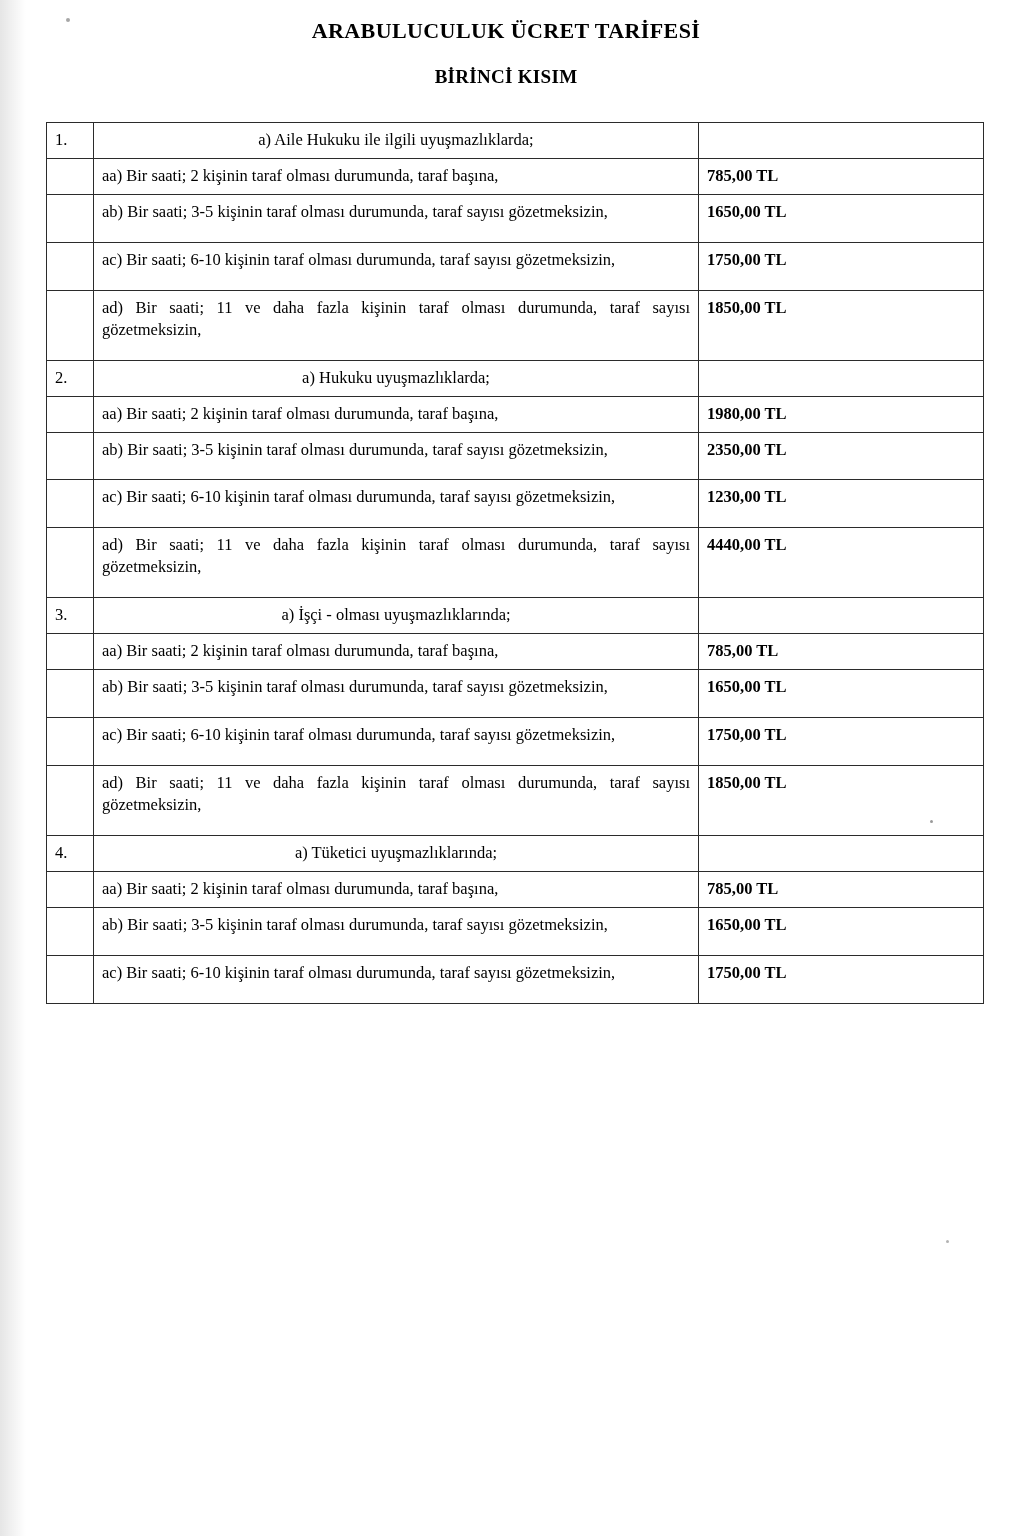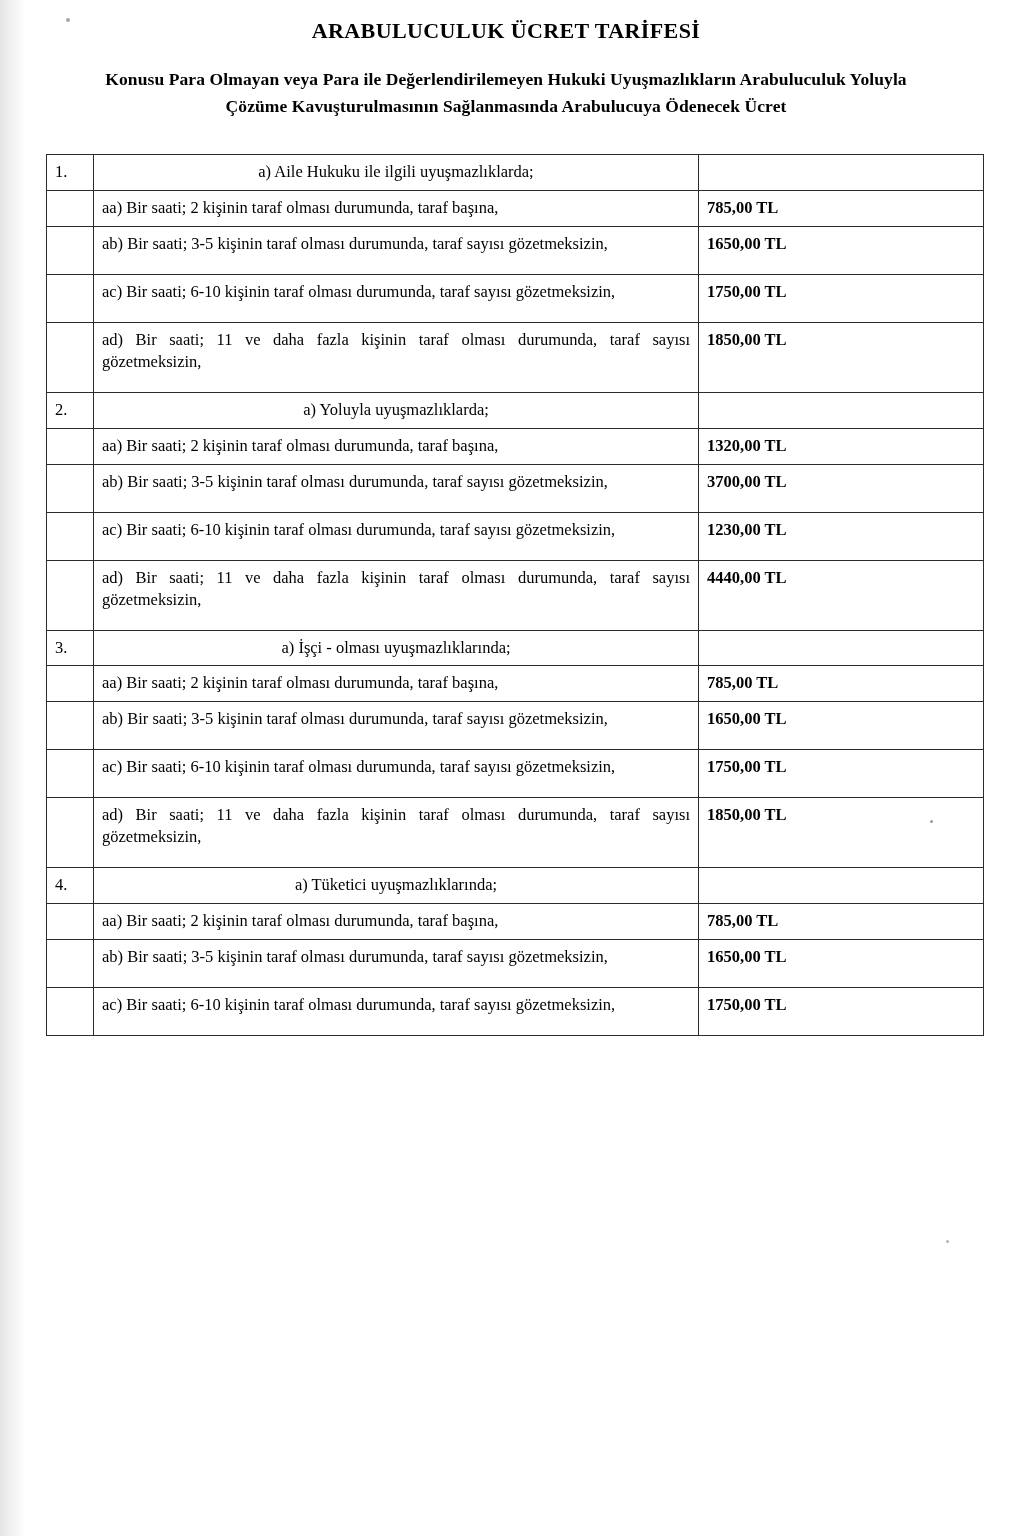--- a/index.html
+++ b/index.html
@@ -114,21 +114,21 @@
 
 <div class="page">
 
   <div class="edge-shadow"></div>
   <div class="spk speck1"></div>
   <div class="spk speck2"></div>
   <div class="spk speck3"></div>
 
   <div class="header">
     <div class="doc-title">ARABULUCULUK ÜCRET TARİFESİ</div>
-    <div class="doc-section-title">Konusu Para Olmayan veya Para ile Değerlendirilemeyen Hukuki Uyuşmazlıkların Arabuluculuk Yoluyla Çözüme Kavuşturulmasının Sağlanmasında Arabulucuya Ödenecek Ücret</div>
+    <div class="doc-subtitle">BİRİNCİ KISIM</div>
   </div>
 
   <div class="table-wrap">
     <table class="fee-table">
       <tbody>
           <tr class="group-row">
             <td class="num-col">1.</td>
             <td class="desc-col">a) Aile Hukuku ile ilgili uyuşmazlıklarda;</td>
             <td class="fee-col"></td>
           </tr>
@@ -147,32 +147,32 @@
             <td class="desc-col">ac) Bir saati; 6-10 kişinin taraf olması durumunda, taraf sayısı gözetmeksizin,</td>
             <td class="fee-col">1750,00 TL</td>
           </tr>
           <tr class=" two-line">
             <td class="num-col"></td>
             <td class="desc-col">ad) Bir saati; 11 ve daha fazla kişinin taraf olması durumunda, taraf sayısı gözetmeksizin,</td>
             <td class="fee-col">1850,00 TL</td>
           </tr>
           <tr class="group-row">
             <td class="num-col">2.</td>
-            <td class="desc-col">a) Yoluyla uyuşmazlıklarda;</td>
-            <td class="fee-col"></td>
-          </tr>
-          <tr>
-            <td class="num-col"></td>
-            <td class="desc-col">aa) Bir saati; 2 kişinin taraf olması durumunda, taraf başına,</td>
-            <td class="fee-col">1320,00 TL</td>
-          </tr>
-          <tr class=" two-line">
-            <td class="num-col"></td>
-            <td class="desc-col">ab) Bir saati; 3-5 kişinin taraf olması durumunda, taraf sayısı gözetmeksizin,</td>
-            <td class="fee-col">3700,00 TL</td>
+            <td class="desc-col">a) Hukuku uyuşmazlıklarda;</td>
+            <td class="fee-col"></td>
+          </tr>
+          <tr>
+            <td class="num-col"></td>
+            <td class="desc-col">aa) Bir saati; 2 kişinin taraf olması durumunda, taraf başına,</td>
+            <td class="fee-col">1980,00 TL</td>
+          </tr>
+          <tr class=" two-line">
+            <td class="num-col"></td>
+            <td class="desc-col">ab) Bir saati; 3-5 kişinin taraf olması durumunda, taraf sayısı gözetmeksizin,</td>
+            <td class="fee-col">2350,00 TL</td>
           </tr>
           <tr class=" two-line">
             <td class="num-col"></td>
             <td class="desc-col">ac) Bir saati; 6-10 kişinin taraf olması durumunda, taraf sayısı gözetmeksizin,</td>
             <td class="fee-col">1230,00 TL</td>
           </tr>
           <tr class=" two-line">
             <td class="num-col"></td>
             <td class="desc-col">ad) Bir saati; 11 ve daha fazla kişinin taraf olması durumunda, taraf sayısı gözetmeksizin,</td>
             <td class="fee-col">4440,00 TL</td>

